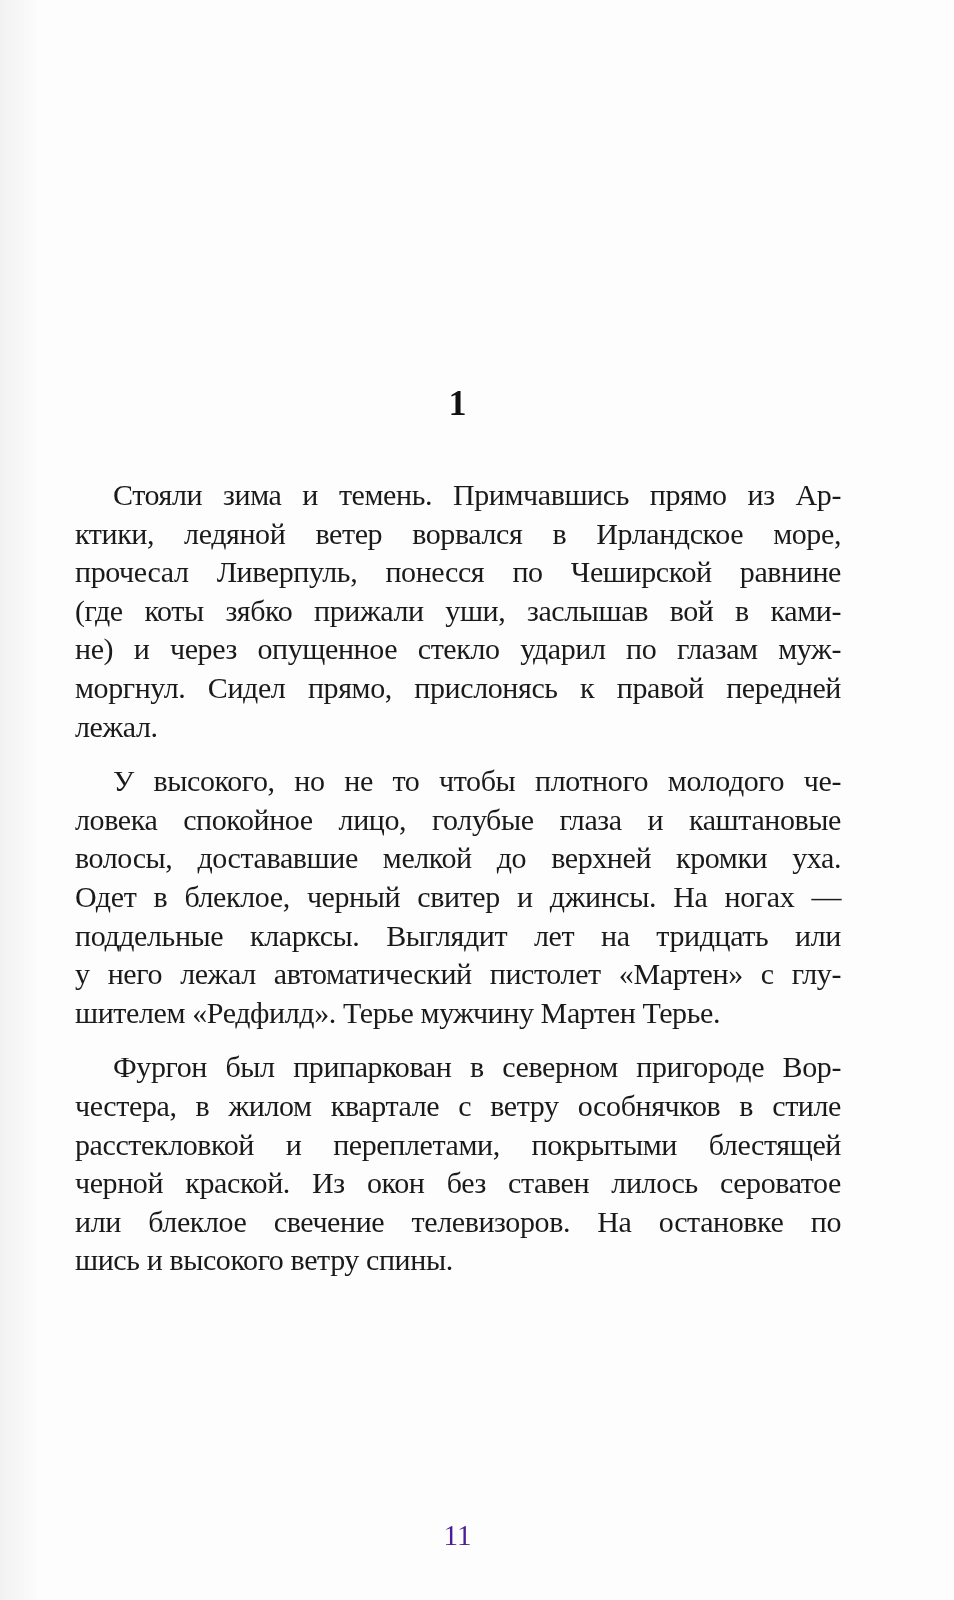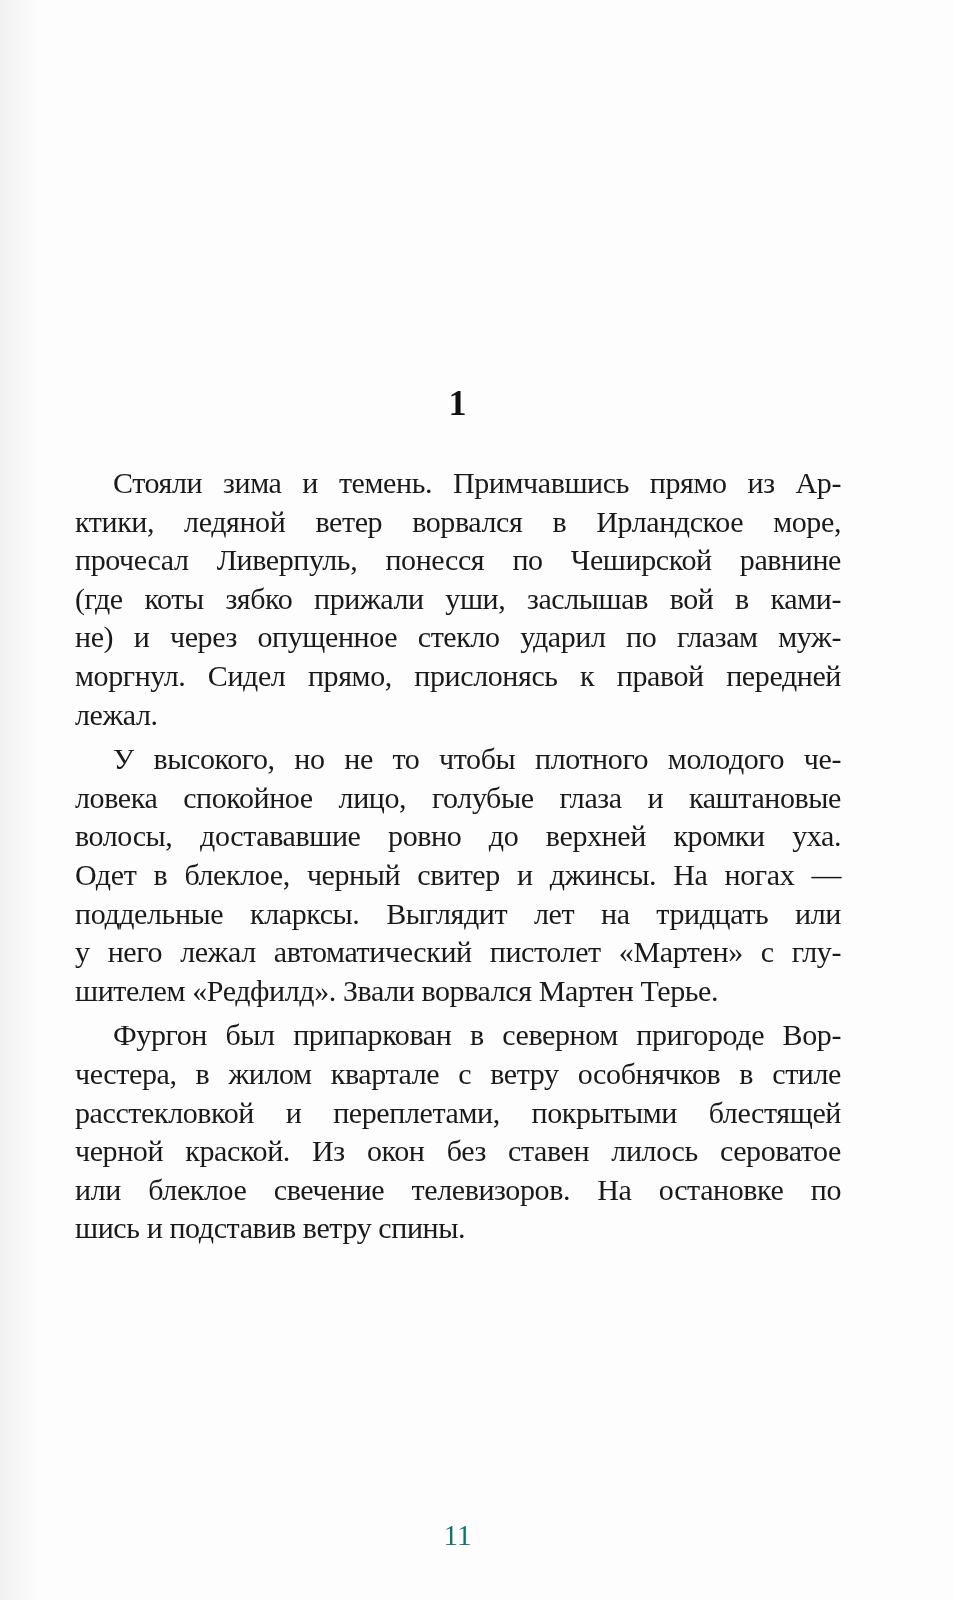--- a/index.html
+++ b/index.html
@@ -38,21 +38,21 @@
       font-weight: bold;
       color: #111;
     }
     .body-text {
       position: absolute;
       left: 75px;
       top: 460px;
       width: 766px;
     }
     .para {
-      margin: 4px 0 6px 0;
+      margin: 16px 0 6px 0;
       font-size: 30px;
       line-height: 38.6px;
       letter-spacing: -0.4px;
     }
     .line {
       display: block;
       text-align: justify;
       text-align-last: justify;
       white-space: nowrap;
       height: 38.6px;
@@ -65,21 +65,21 @@
       padding-left: 38px;
     }
     .folio {
       position: absolute;
       left: 75px;
       width: 765px;
       top: 1518px;
       text-align: center;
       font-size: 29px;
       line-height: 34px;
-      color: #0f766e;
+      color: #4c1d95;
     }
   </style>
 </head>
 <body>
 
 <div class="page">
   <div class="gutter-shade"></div>
 
   <div class="chapter-number">1</div>
 
@@ -89,30 +89,30 @@
       <span class="line">ктики, ледяной ветер ворвался в Ирландское море,</span>
       <span class="line">прочесал Ливерпуль, понесся по Чеширской равнине</span>
       <span class="line">(где коты зябко прижали уши, заслышав вой в ками-</span>
       <span class="line">не) и через опущенное стекло ударил по глазам муж-</span>
       <span class="line">моргнул. Сидел прямо, прислонясь к правой передней</span>
       <span class="line last">лежал.</span>
     </p>
     <p class="para">
       <span class="line first">У высокого, но не то чтобы плотного молодого че-</span>
       <span class="line">ловека спокойное лицо, голубые глаза и каштановые</span>
-      <span class="line">волосы, достававшие ровно до верхней кромки уха.</span>
+      <span class="line">волосы, достававшие мелкой до верхней кромки уха.</span>
       <span class="line">Одет в блеклое, черный свитер и джинсы. На ногах —</span>
       <span class="line">поддельные кларксы. Выглядит лет на тридцать или</span>
       <span class="line">у него лежал автоматический пистолет «Мартен» с глу-</span>
-      <span class="line last">шителем «Редфилд». Звали ворвался Мартен Терье.</span>
+      <span class="line last">шителем «Редфилд». Терье мужчину Мартен Терье.</span>
     </p>
     <p class="para">
       <span class="line first">Фургон был припаркован в северном пригороде Вор-</span>
       <span class="line">честера, в жилом квартале с ветру особнячков в стиле</span>
       <span class="line">расстекловкой и переплетами, покрытыми блестящей</span>
       <span class="line">черной краской. Из окон без ставен лилось сероватое</span>
       <span class="line">или блеклое свечение телевизоров. На остановке по</span>
-      <span class="line last">шись и подставив ветру спины.</span>
+      <span class="line last">шись и высокого ветру спины.</span>
     </p>
   </div>
 
   <div class="folio">11</div>
 </div>
 
 </body></html>

